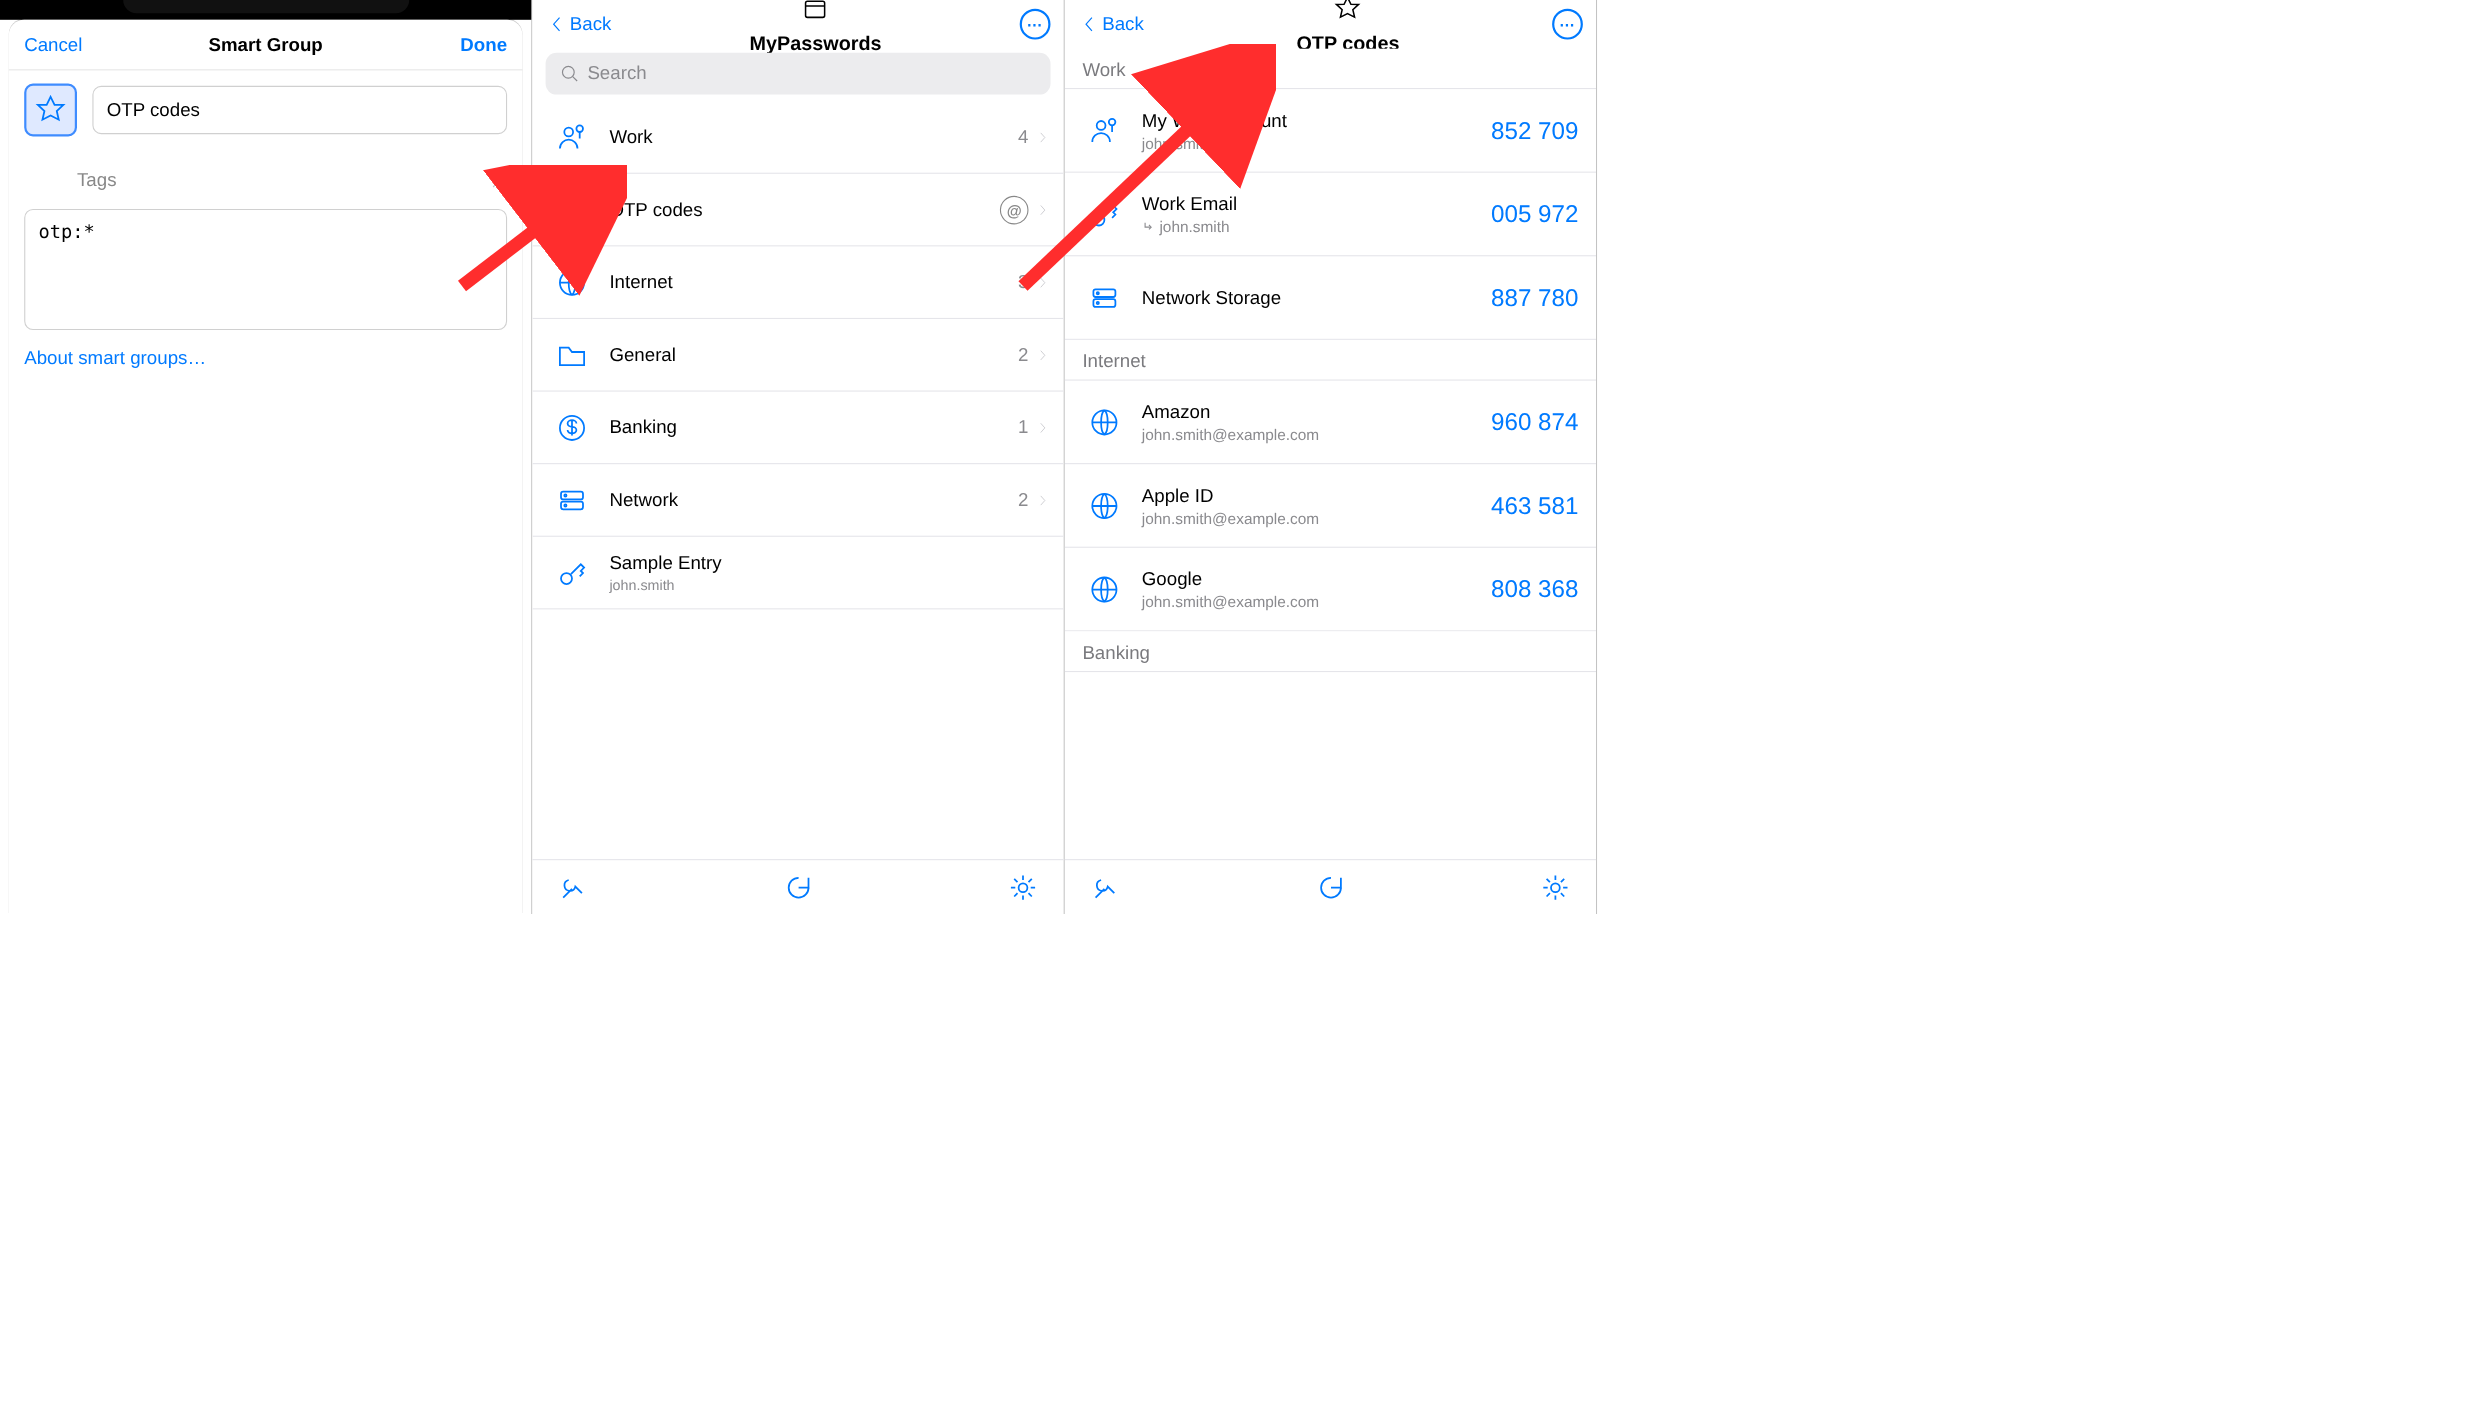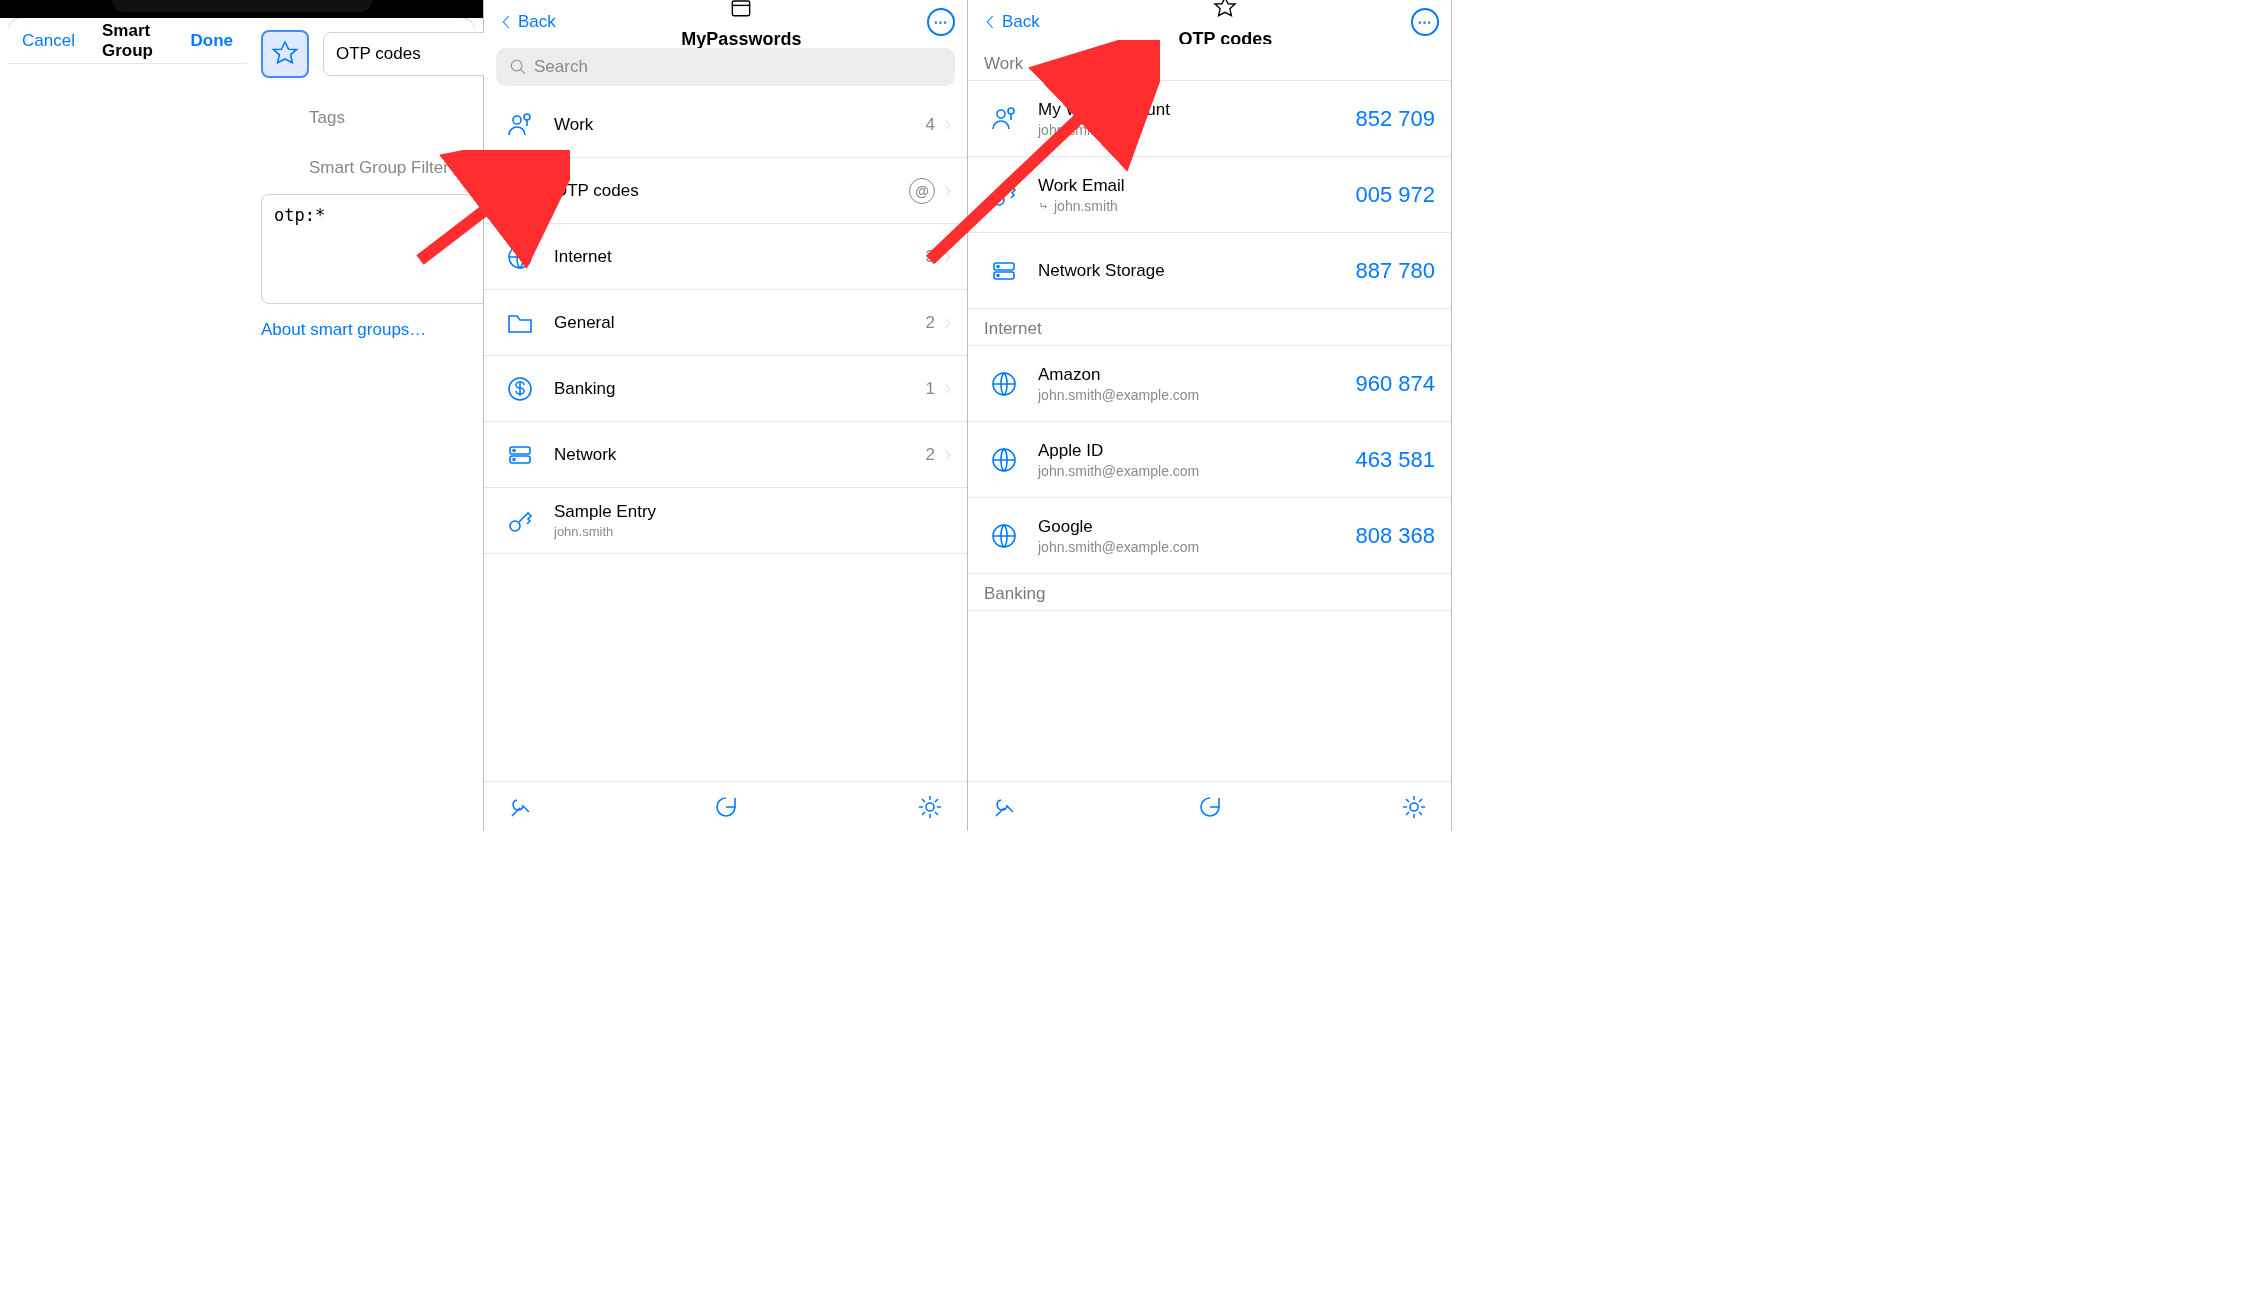--- a/index.html
+++ b/index.html
@@ -38,21 +38,21 @@
     background: #111;
     border-bottom-left-radius: 14px;
     border-bottom-right-radius: 14px;
   }
   .p1-sheet {
     margin: 0 8px;
     background: #fff;
     border-radius: 14px 14px 0 0;
     flex: 1;
     display: flex;
-    flex-direction: row;
+    flex-direction: column;
     box-shadow: 0 -1px 0 rgba(0,0,0,0.2);
   }
   .navbar {
     height: 46px;
     display: flex;
     align-items: center;
     justify-content: space-between;
     padding: 0 14px;
     border-bottom: 1px solid #e6e6e6;
   }
@@ -259,24 +259,20 @@
               <use href="#i-star"></use>
             </svg>
         </div>
         <input class="name-input" value="OTP codes" style="">
       </div>
       <div class="row">
         <span>Tags</span>
         <svg class="ico ico-sm ico-gray" viewBox="0 0 30 30" style="stroke:#c5c5c9">
             <use href="#i-chev"></use>
           </svg>
-      </div>
-      <div class="row" style="margin-top:6px">
-        <span>Smart Group Filter</span>
-        <span class="presets">Presets</span>
       </div>
       <div class="filter-box">otp:*</div>
       <a class="link">About smart groups…</a>
     </div>
   </div>
 </div>
 
 <div class="panel p2">
   <div class="topbar">
     <div class="left">

